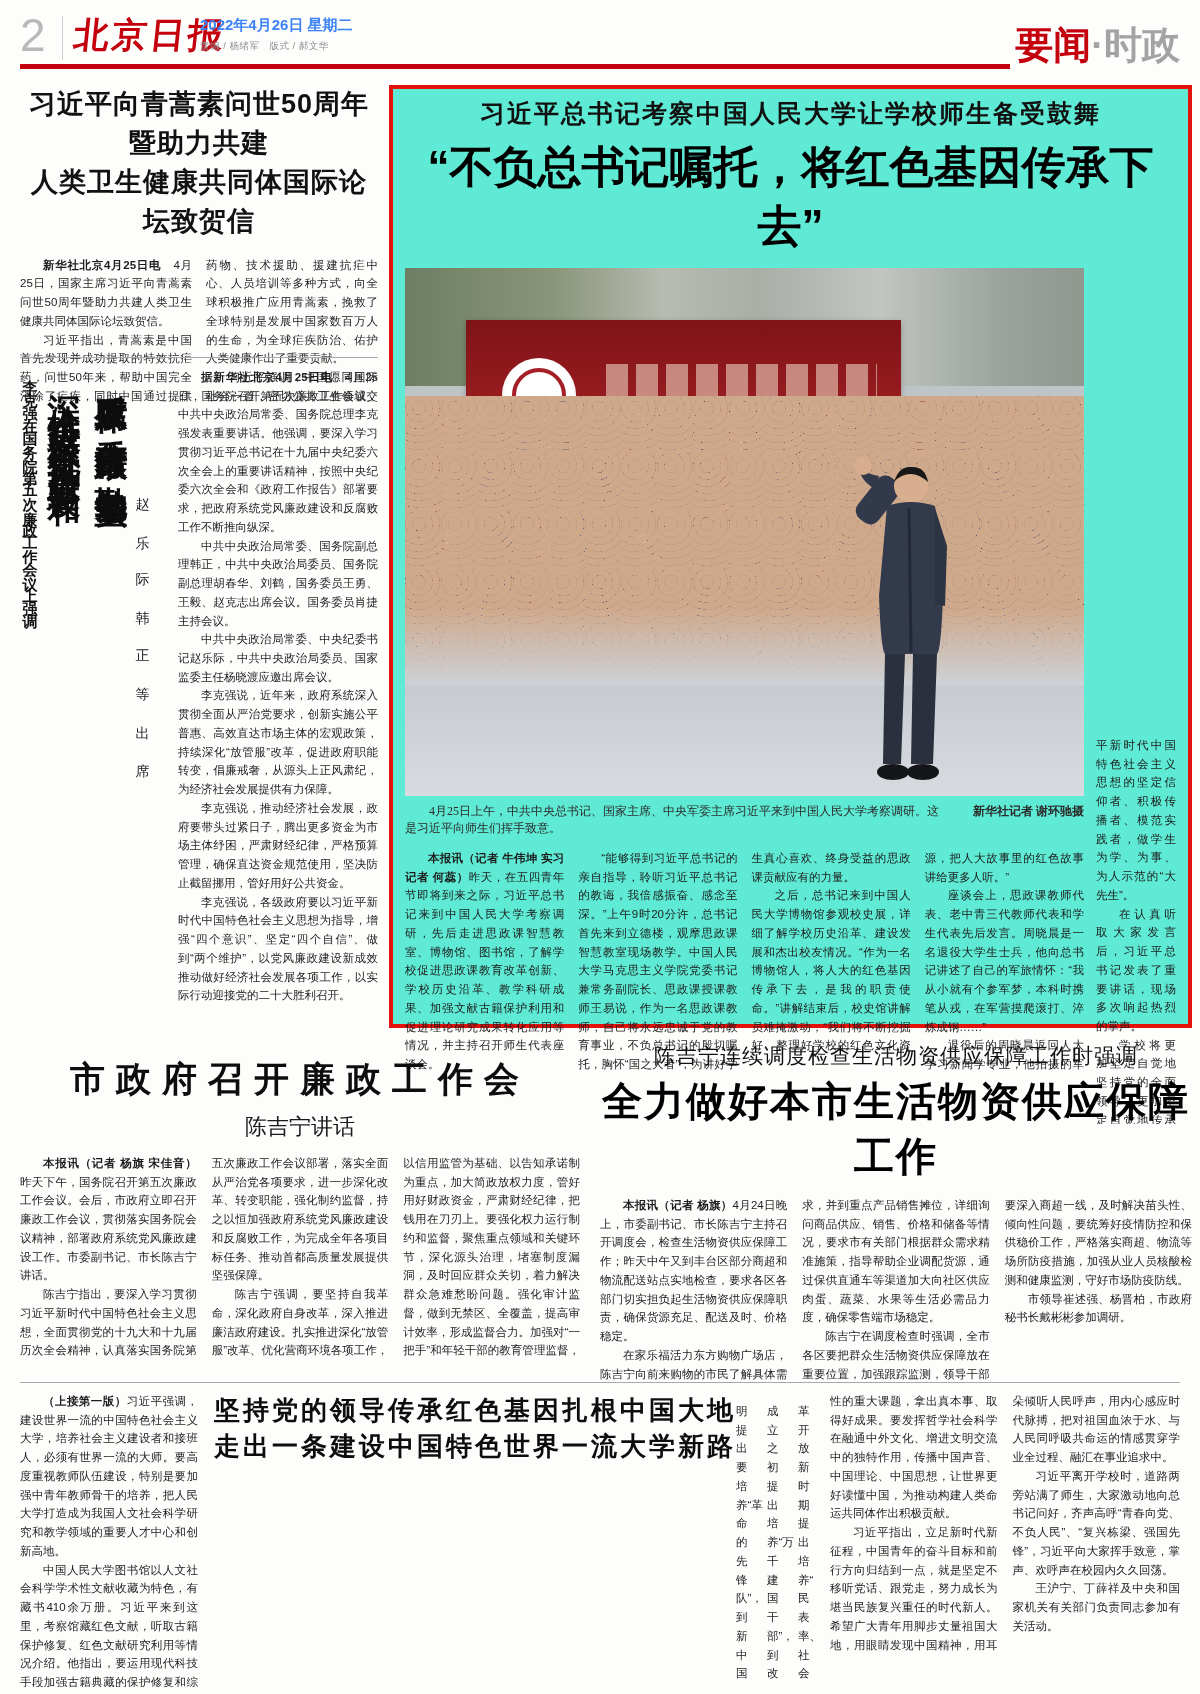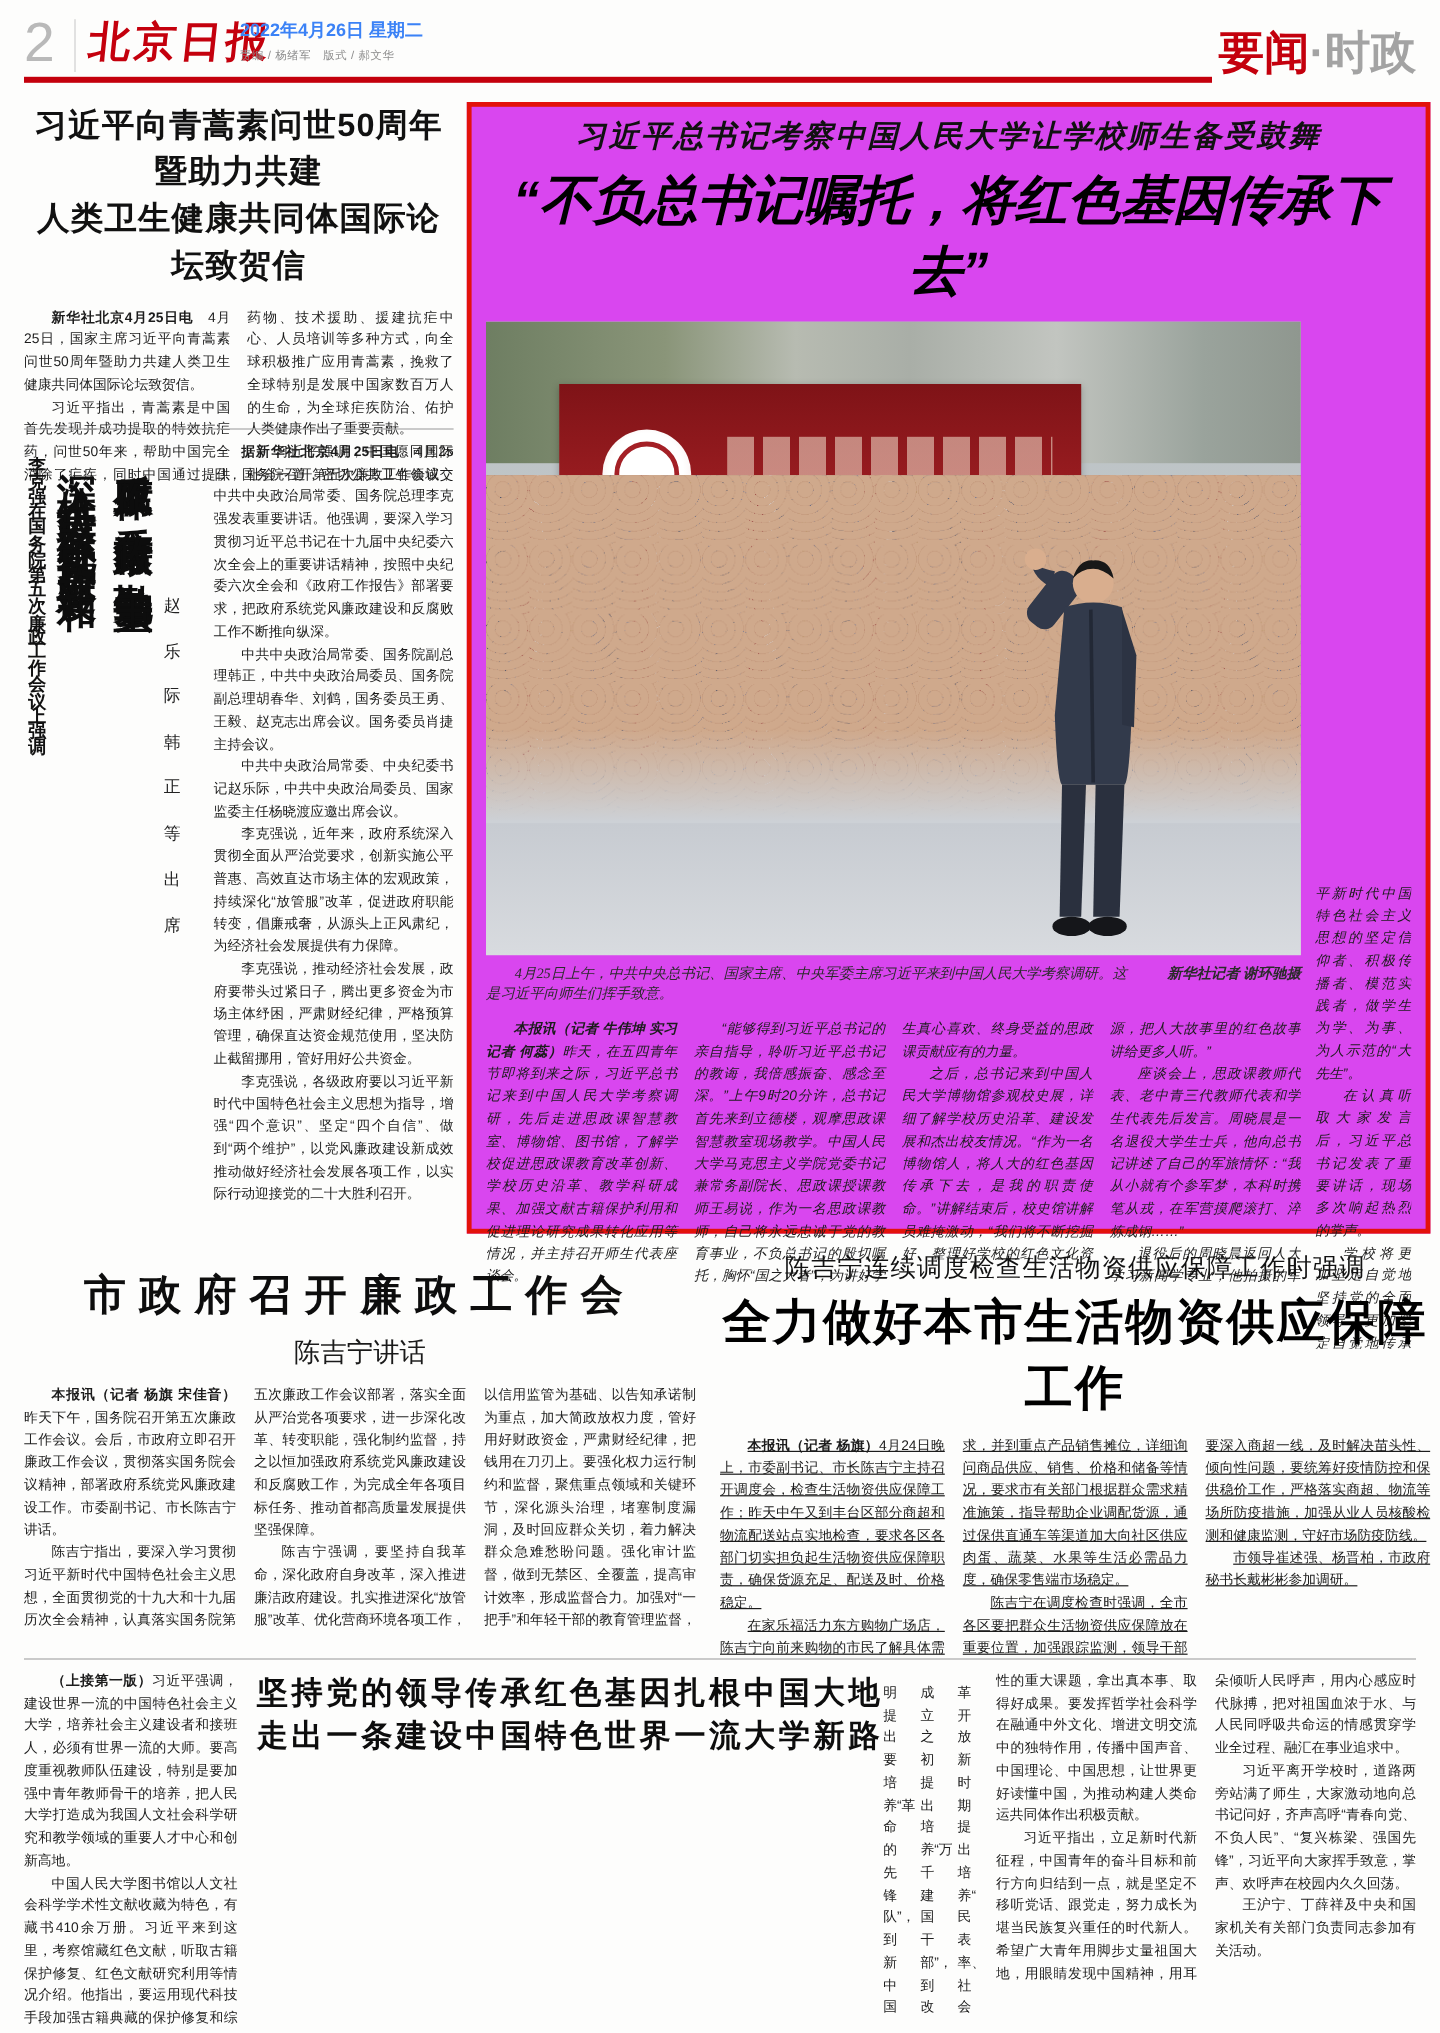--- a/index.html
+++ b/index.html
@@ -34,21 +34,21 @@
   .vertblock{width:152px;height:678px;display:flex;flex-direction:row;align-items:flex-start;}
   .vcol{writing-mode:vertical-rl;text-orientation:upright;}
   .v-kicker{font-size:15px;font-weight:700;letter-spacing:13px;height:650px;color:#111;}
   .v-main{font-size:33px;font-weight:900;letter-spacing:7px;height:676px;color:#0d0d0d;margin-left:2px;}
   .v-main2{font-size:33px;font-weight:900;letter-spacing:2px;height:676px;color:#0d0d0d;margin-left:2px;}
   .v-attend{font-size:14px;letter-spacing:38px;height:520px;margin-top:118px;color:#222;
     font-family:"Liberation Serif","DejaVu Serif",serif;}
   .lk-body{flex:1;height:678px;overflow:hidden;margin-left:6px;}
   
   #redbox{position:absolute;left:389px;top:85px;width:803px;height:943px;border:4px solid #e3120b;
-    box-sizing:border-box;padding:6px 12px 8px 12px;background:#d946ef;font-style:italic;}
+    box-sizing:border-box;padding:6px 12px 8px 12px;background:#5eead4;}
   .main-kicker{text-align:center;font-size:25px;font-weight:900;letter-spacing:2px;margin-top:2px;color:#111;
     font-family:"Liberation Serif","DejaVu Serif",serif;}
   .main-title{text-align:center;font-size:44px;font-weight:900;letter-spacing:0px;margin:8px 0 12px 0;color:#000;}
   .main-row{display:flex;}
   .main-left{width:679px;}
   .main-rightcol{width:84px;margin-left:12px;padding-top:468px;height:388px;overflow:hidden;}
   
   .photo{position:relative;width:679px;height:528px;overflow:hidden;background:linear-gradient(#b7bfc1,#c8cccf 55%,#d3d6da 100%);}
   .ph-trees{position:absolute;left:0;top:0;right:0;height:118px;
     background:linear-gradient(90deg,#6e7e62 0%,#8a9579 22%,#b7bbb1 38%,#a9aea7 52%,#c2c5c0 70%,#9aa39c 88%,#8f978f 100%);}
@@ -82,21 +82,21 @@
     font-family:"Liberation Serif","DejaVu Serif",serif;}
   .city-sub{text-align:center;font-size:22px;margin-top:9px;color:#1a1a1a;
     font-family:"Liberation Serif","DejaVu Serif",serif;}
   .city-body{margin-top:12px;height:218px;overflow:hidden;column-count:3;column-gap:15px;}
   
   #baogong{position:absolute;left:600px;top:1042px;width:592px;height:330px;}
   .bg-kicker{text-align:center;font-size:21px;color:#111;letter-spacing:1px;
     font-family:"Liberation Serif","DejaVu Serif",serif;}
   .bg-t1{text-align:center;font-size:33px;font-weight:900;letter-spacing:12px;margin-top:10px;color:#000;}
   .bg-t2{text-align:center;font-size:40px;font-weight:900;letter-spacing:2px;margin-top:4px;color:#000;}
-  .bg-body{margin-top:12px;height:196px;overflow:hidden;column-count:3;column-gap:15px;text-decoration:underline;}
+  .bg-body{margin-top:12px;height:196px;overflow:hidden;column-count:3;column-gap:15px;}
   
   #bottomline{top:1382px;left:20px;width:1160px;height:1px;}
   #bottomstrip{position:absolute;left:20px;top:1392px;width:1160px;height:295px;display:flex;}
   .bs-colA{width:178px;height:295px;overflow:hidden;}
   .bs-center{width:600px;margin:0 16px;display:flex;flex-direction:row;}
   .bs-title{text-align:center;font-weight:900;font-size:26px;line-height:1.4;letter-spacing:3px;color:#0d0d0d;}
   .bs-center-body{margin-top:10px;flex:1;overflow:hidden;column-count:3;column-gap:15px;}
   .bs-colC{flex:1;height:295px;overflow:hidden;column-count:2;column-gap:15px;}
 </style>
 </head>

